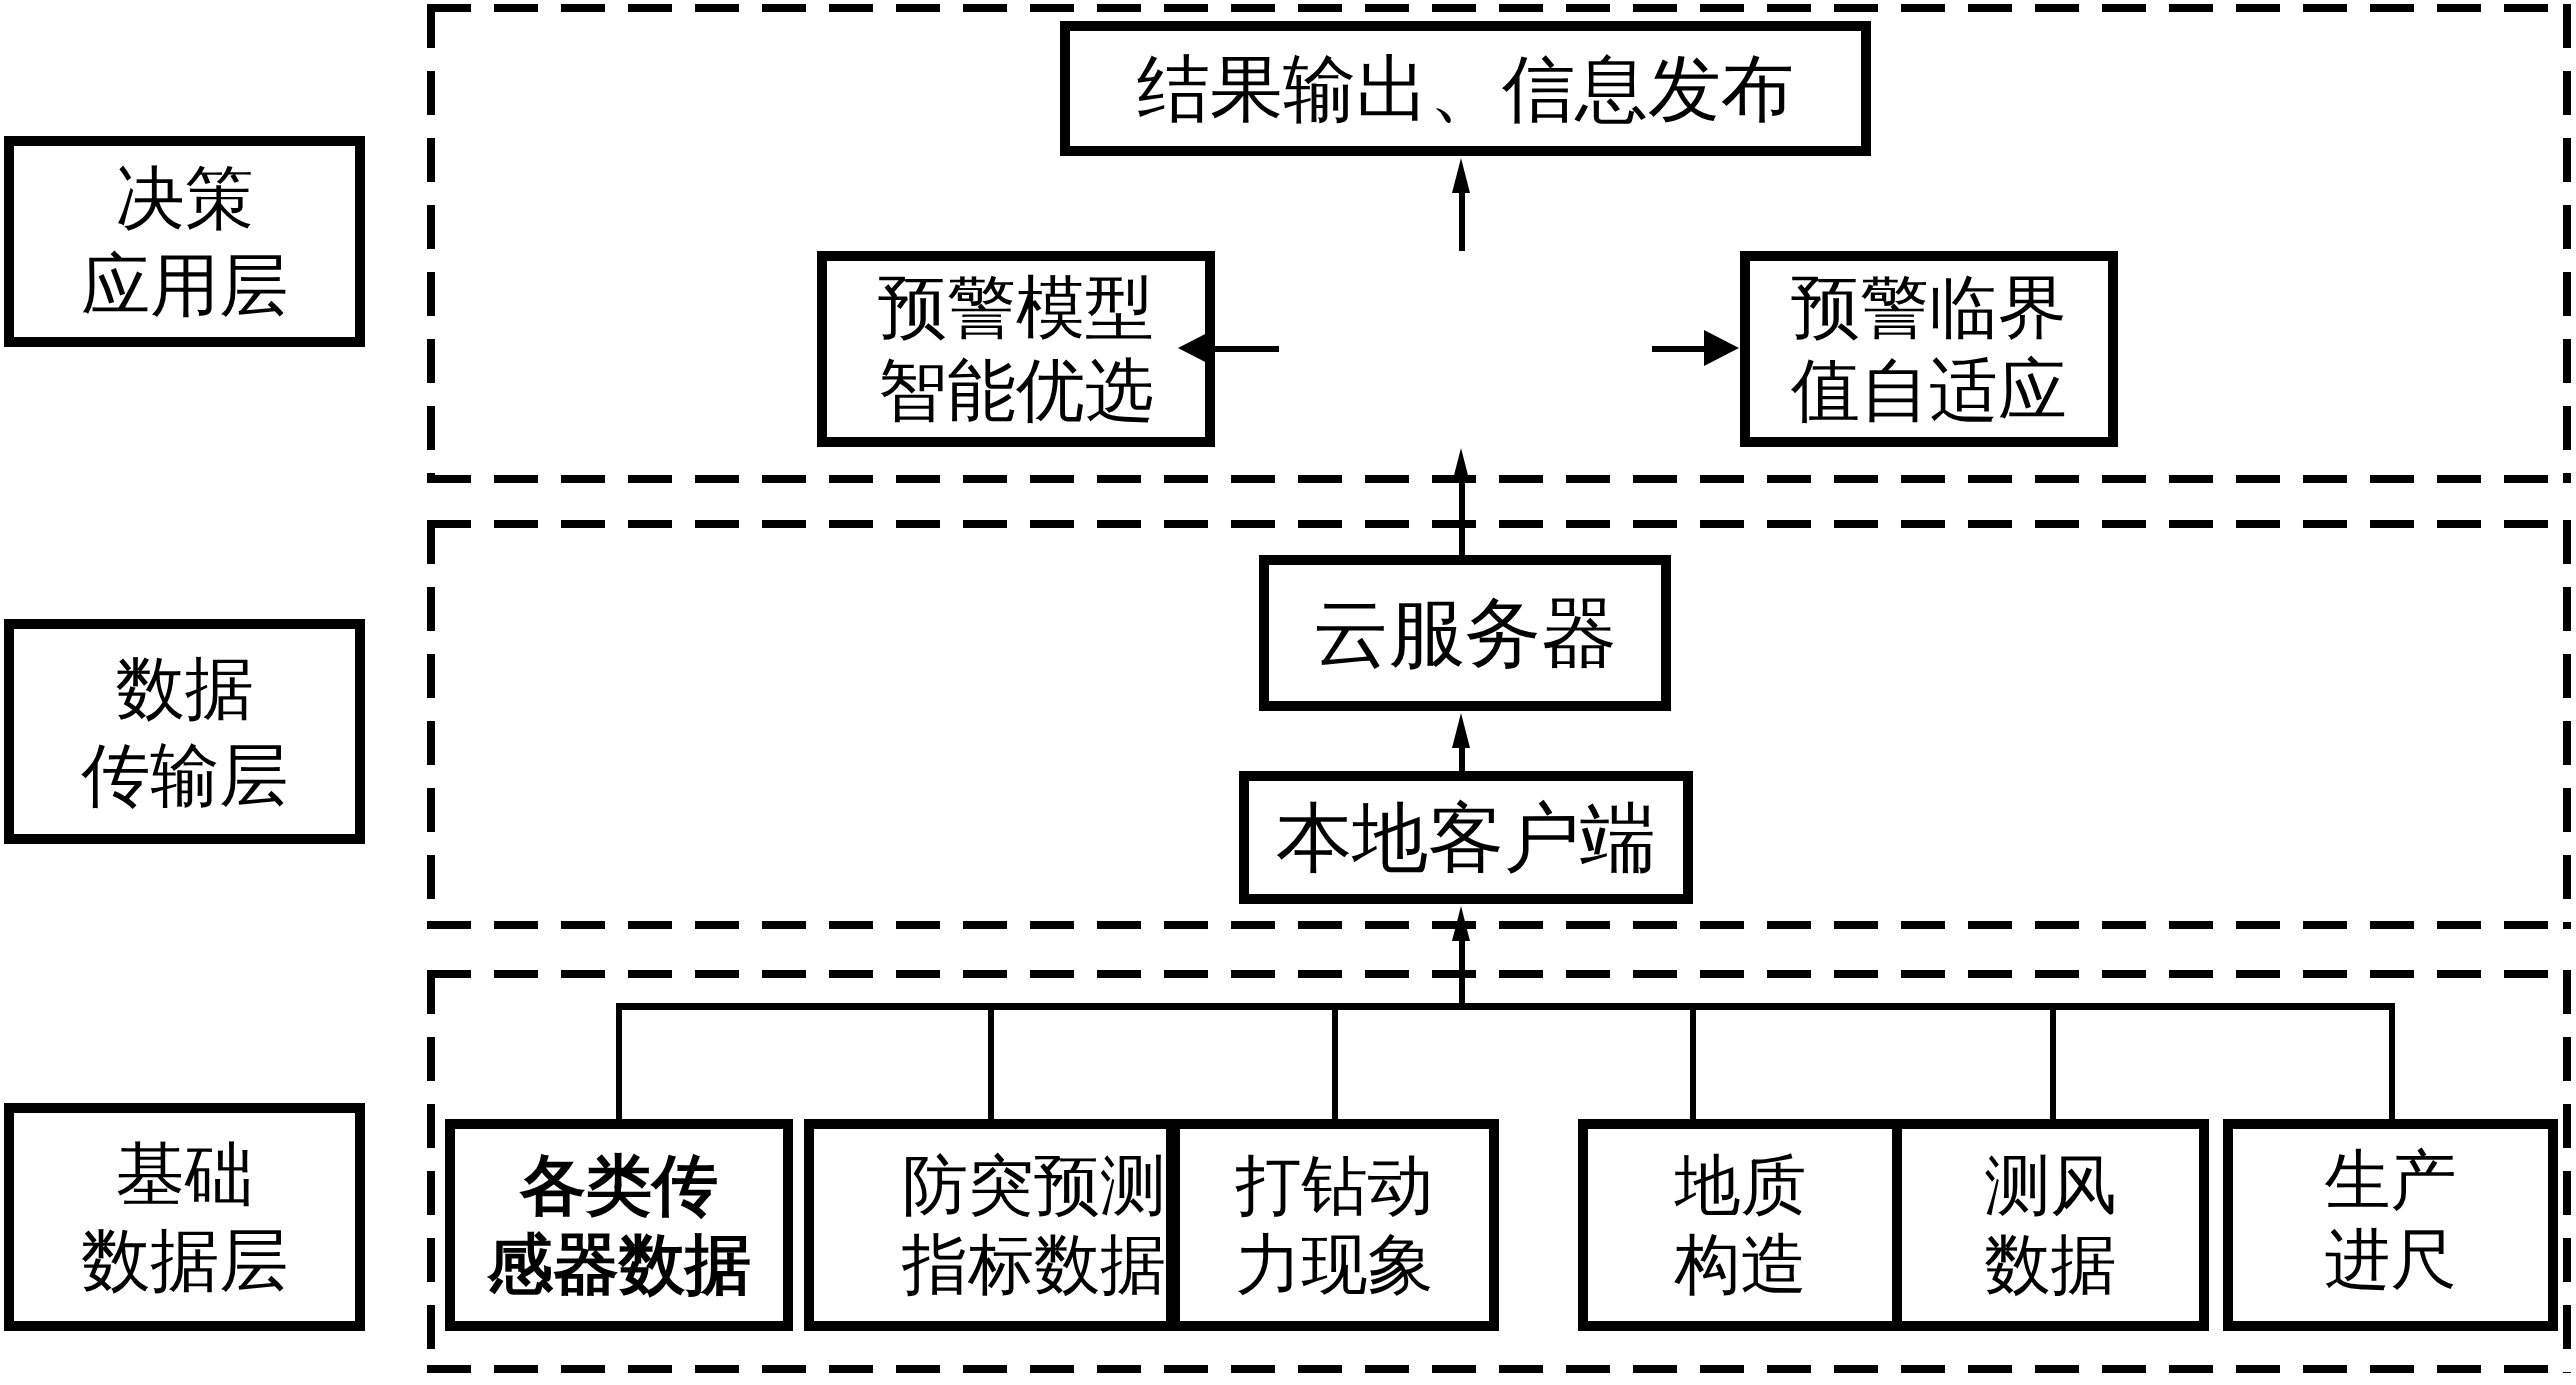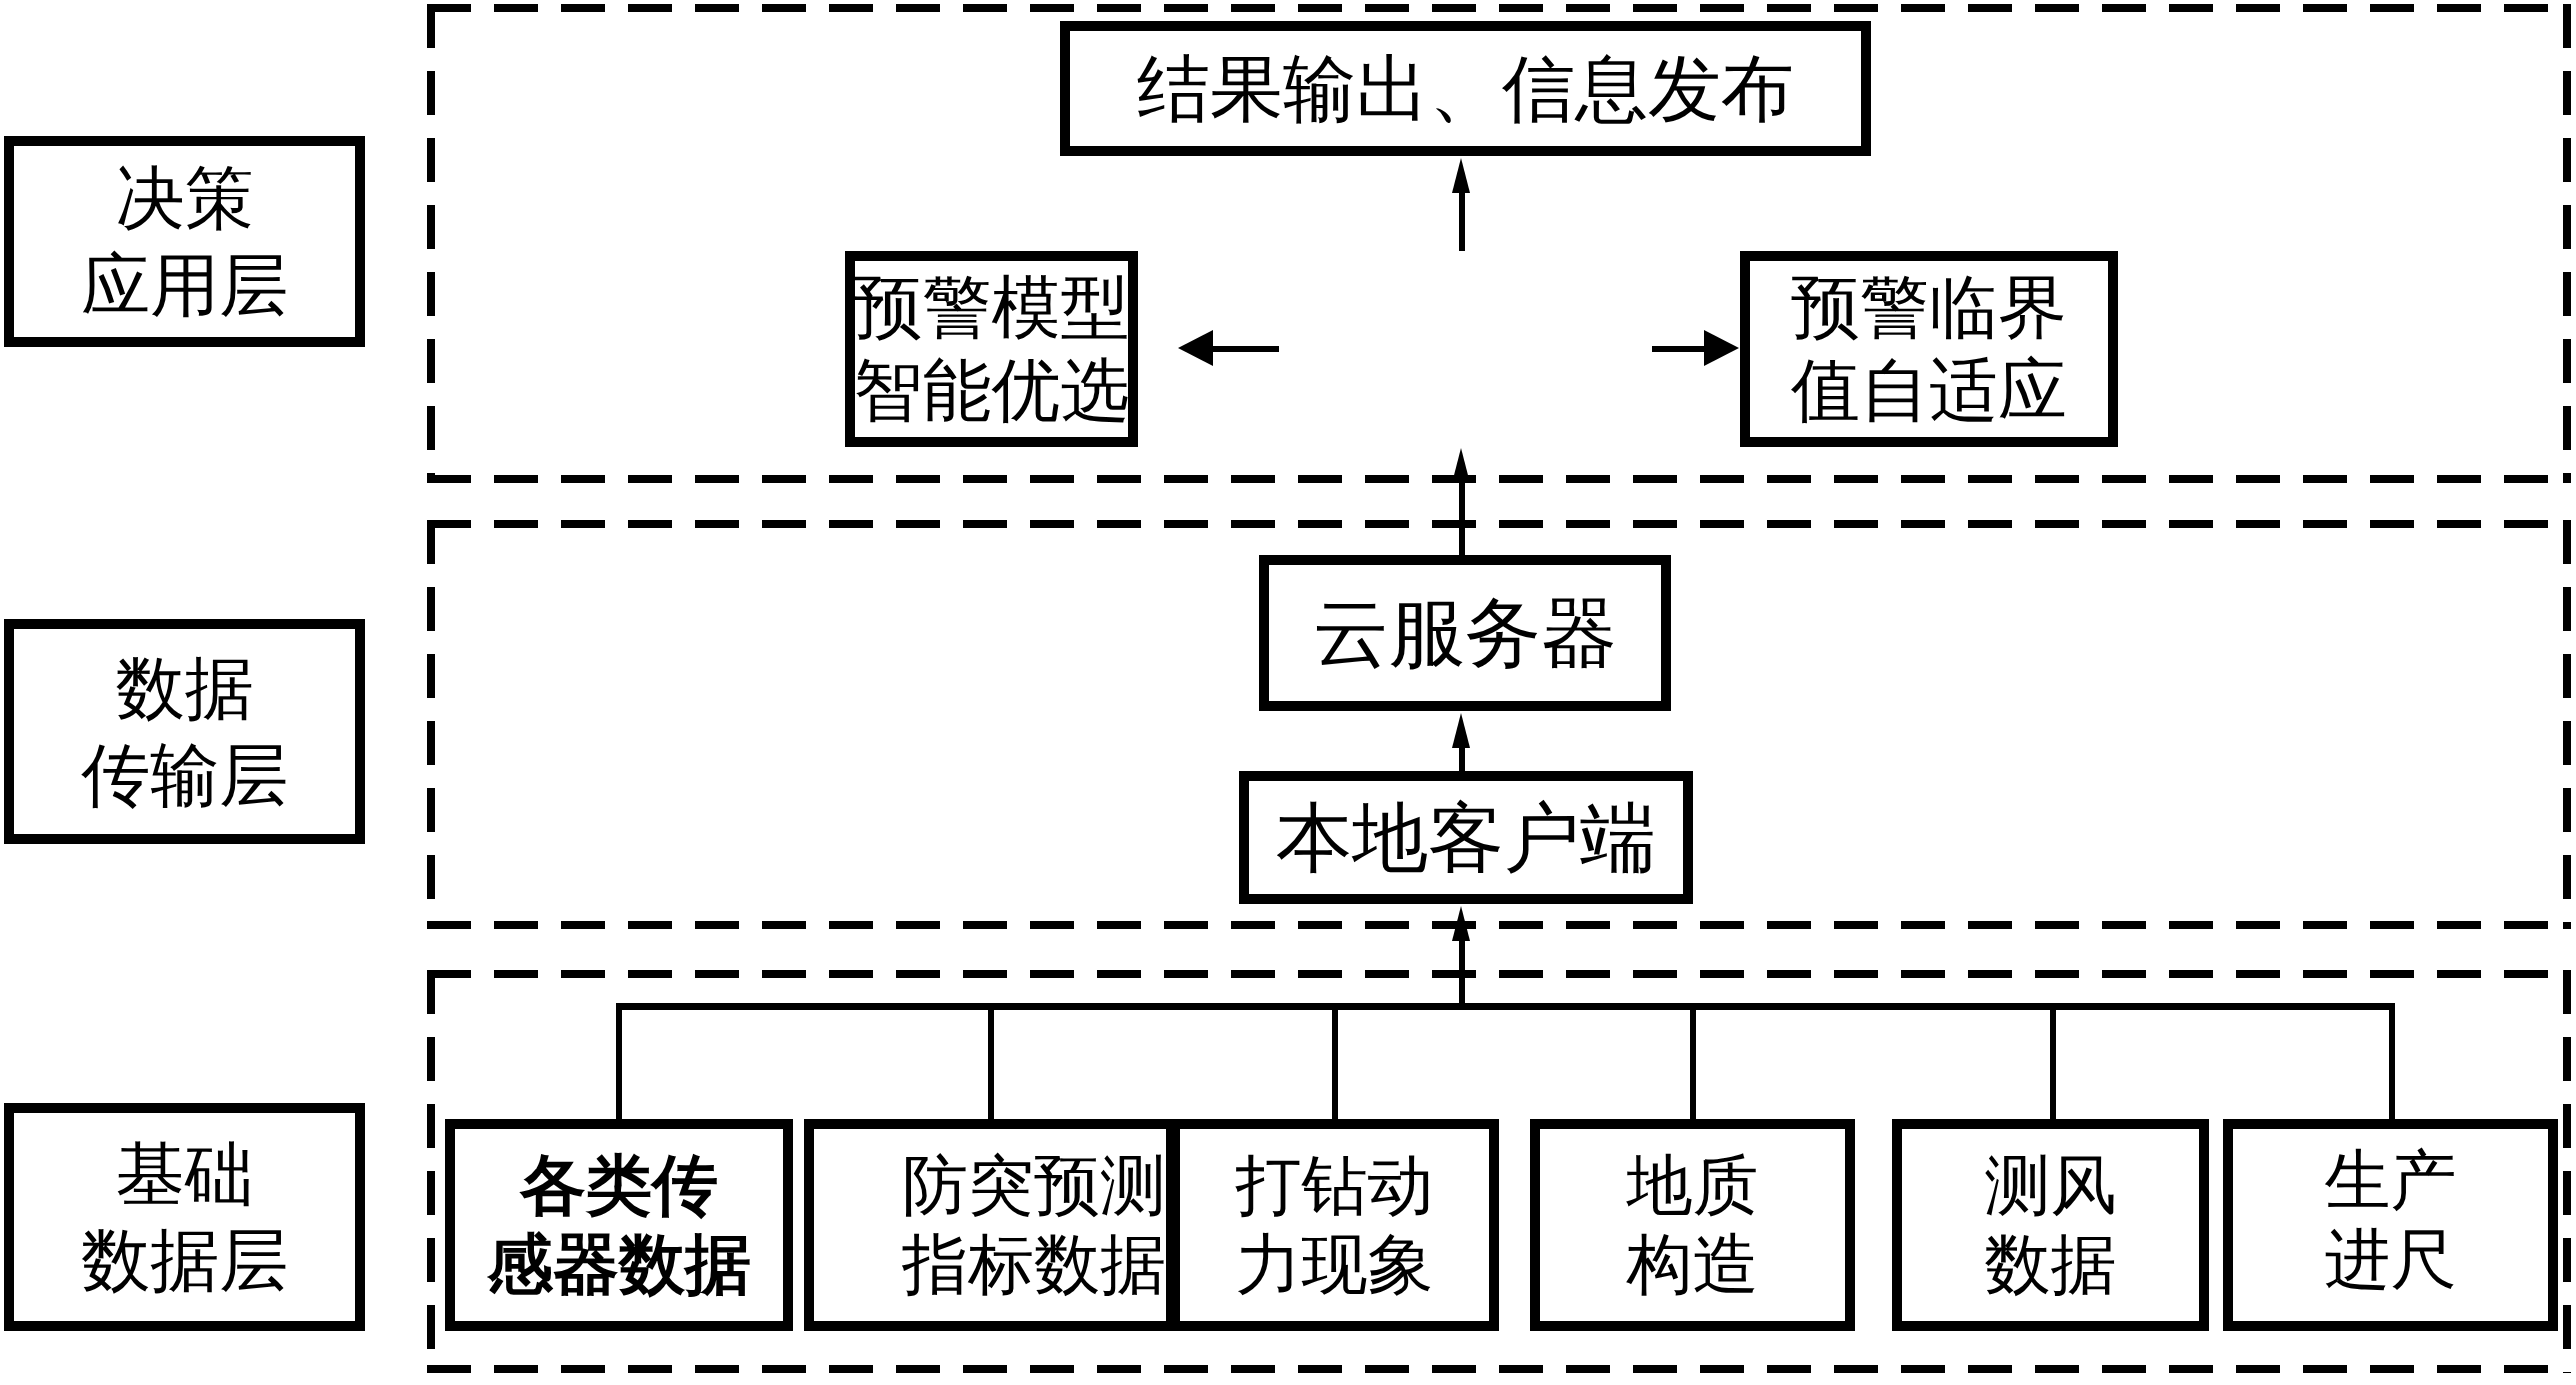--- a/index.html
+++ b/index.html
@@ -45,29 +45,29 @@
   .dc .eb{bottom:0;}
   .dc .el,.dc .er{position:absolute;top:0;bottom:0;width:8.3px;
     background:repeating-linear-gradient(180deg,#000 0 44px,transparent 44px 67px);}
   .dc .el{left:0;}
   .dc .er{right:0;}
   #c1{left:427px;top:4.2px;width:2144px;height:479px;}
   #c2{left:427px;top:520px;width:2144px;height:409px;}
   #c3{left:427px;top:970px;width:2144px;height:403px;}
   
   #outputBox {left:1060px;top:21px;width:811px;height:135px;font-size:73px;}
-  #modelSelect{left:845px;top:251px;width:293px;height:196px;}
+  #modelSelect{left:817px;top:251px;width:398px;height:196px;}
   #buildModel {left:1279px;top:251px;width:373px;height:196px;}
   #threshold  {left:1740px;top:251px;width:378px;height:196px;}
   #cloudBox   {left:1259px;top:555px;width:412px;height:156px;font-size:76px;}
   #localBox   {left:1239px;top:771px;width:454px;height:133px;font-size:76px;}
   #src0{left:445px; top:1119px;width:348px;height:212px;font-size:66px;font-weight:bold;}
   #src1{left:804px;top:1119px;width:372px;height:212px;font-size:66px;align-items:flex-end;}
   #src2{left:1170px;top:1119px;width:329px;height:212px;font-size:66px;text-align:right;}
-  #src3{left:1530px;top:1119px;width:325px;height:212px;font-size:66px;}
+  #src3{left:1578px;top:1119px;width:325px;height:212px;font-size:66px;}
   #src4{left:1892px;top:1119px;width:317px;height:212px;font-size:66px;}
   #src5{left:2223px;top:1119px;width:335px;height:212px;font-size:66px;font-family:Liberation Mono, monospace;}
   
   .vline{position:absolute;width:5.6px;background:#000;}
   .hline{position:absolute;height:5.6px;background:#000;}
   .arr-up{position:absolute;width:0;height:0;
     border-left:9.7px solid transparent;border-right:9.7px solid transparent;
     border-bottom:35px solid #000;}
   .arr-left{position:absolute;width:0;height:0;
     border-top:18px solid transparent;border-bottom:18px solid transparent;

